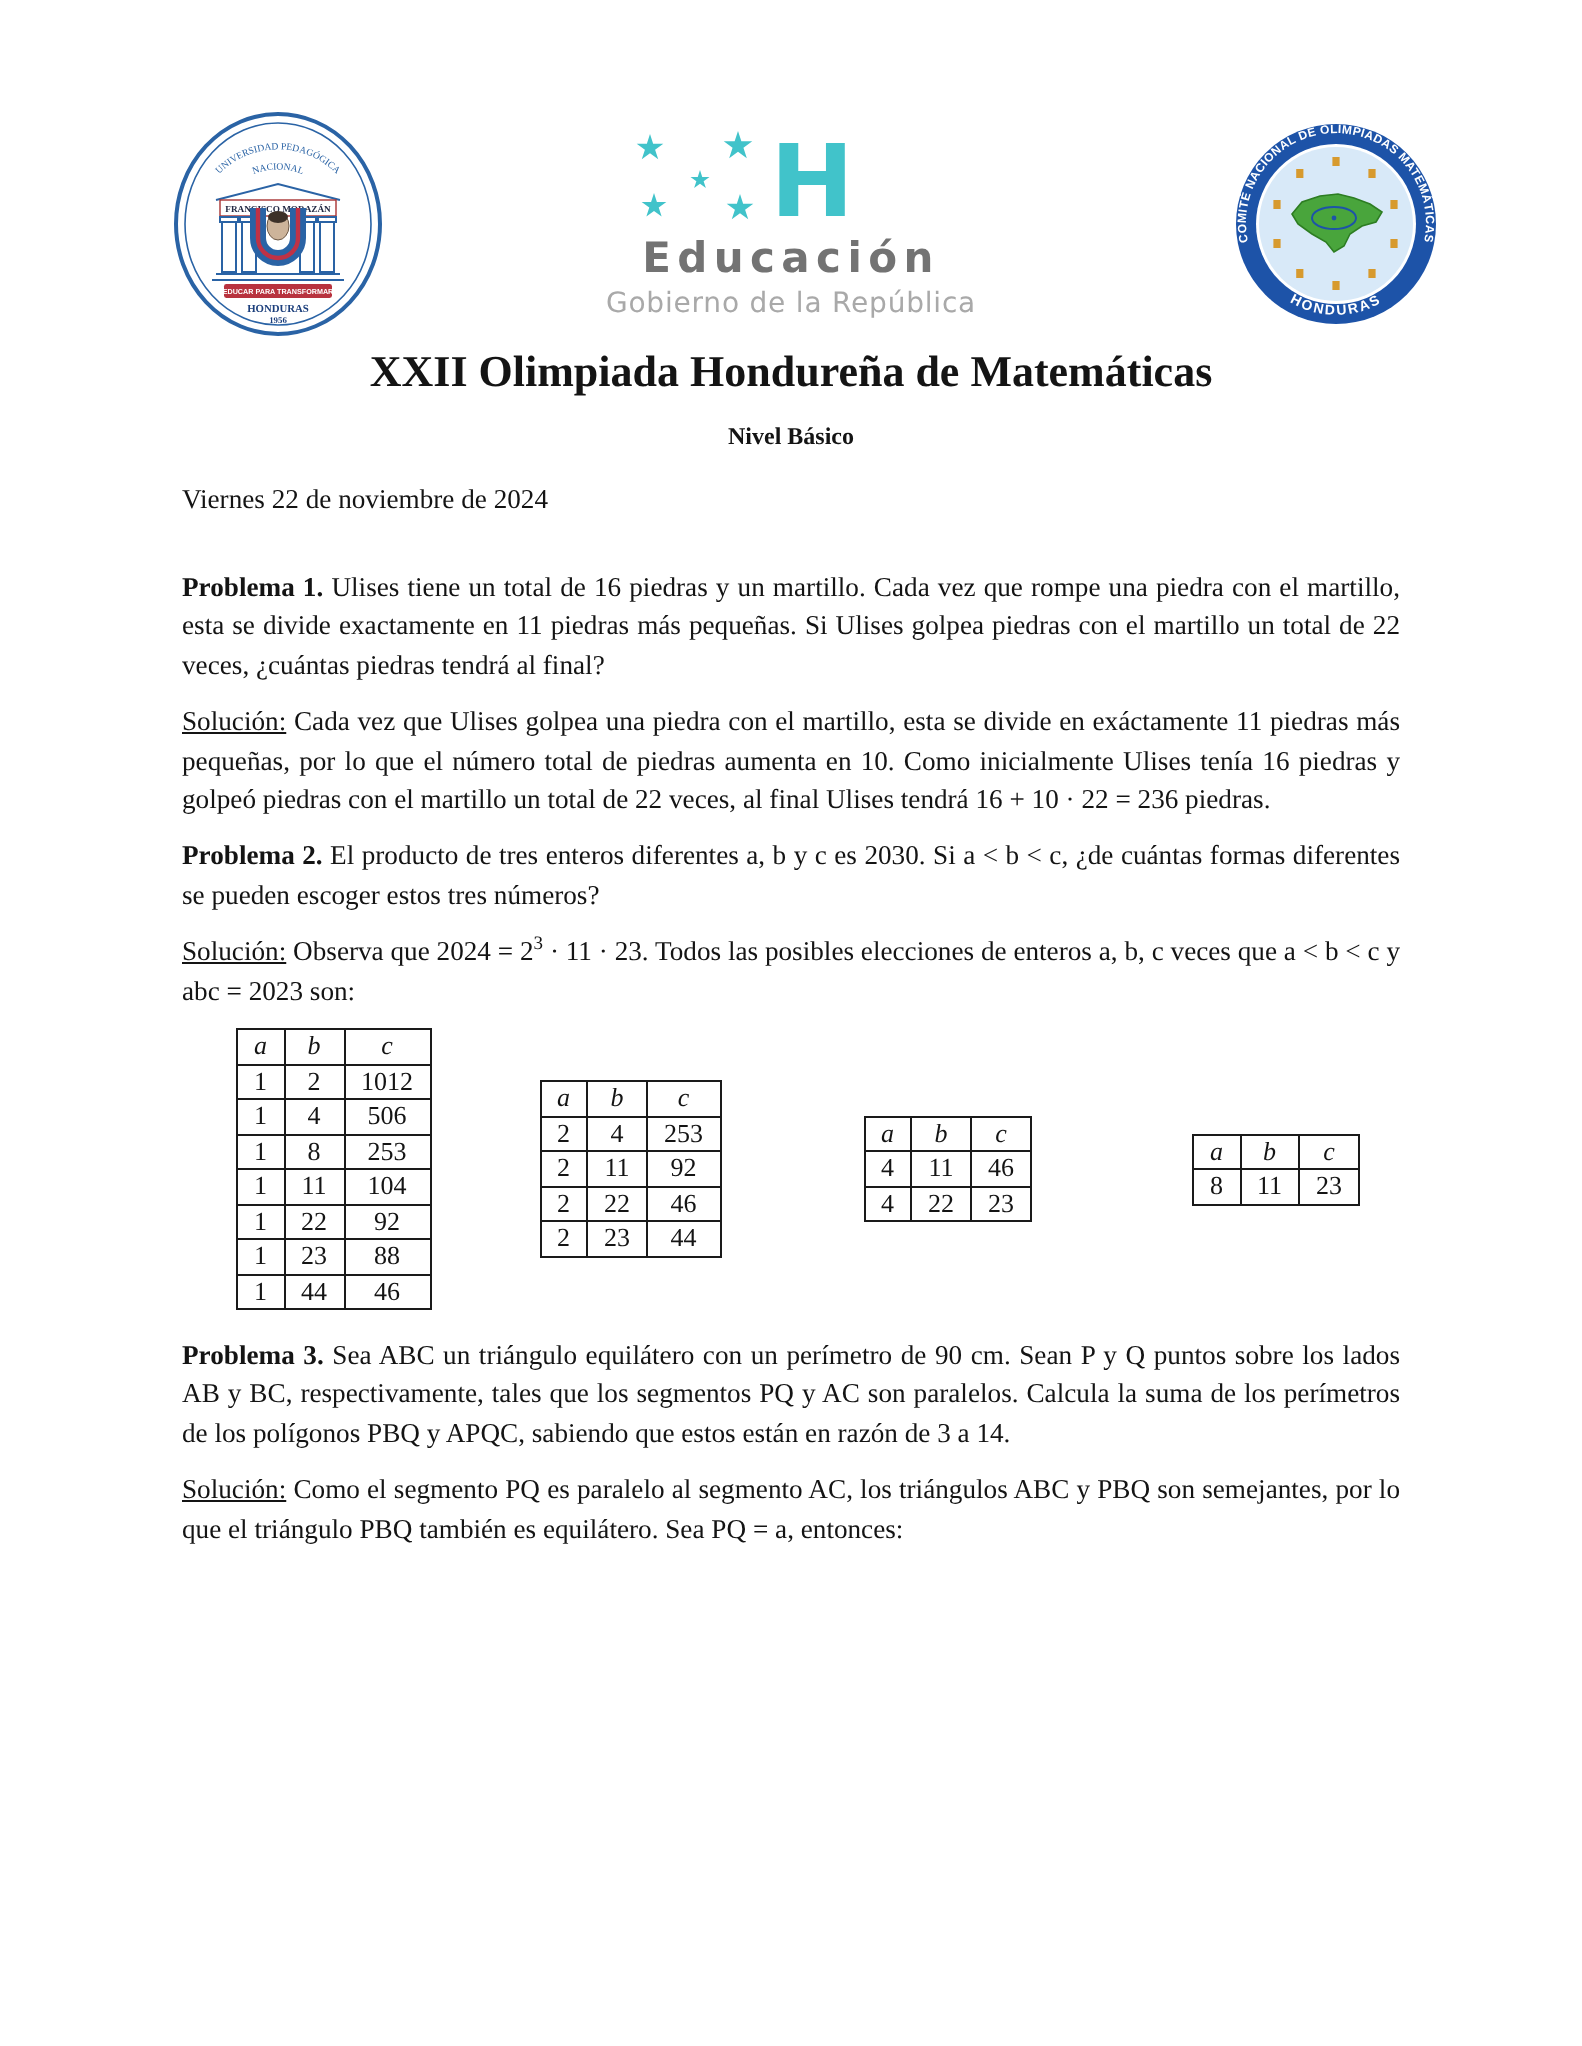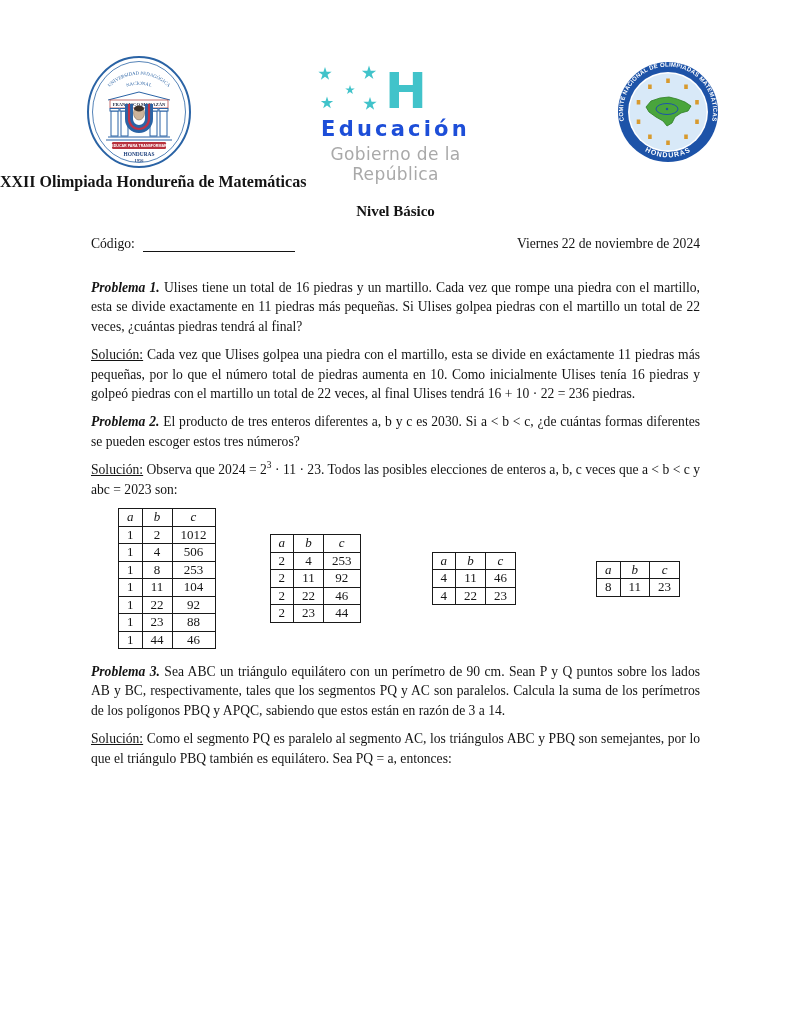--- a/index.html
+++ b/index.html
@@ -11,34 +11,34 @@
     font-family:"Liberation Serif","DejaVu Serif",serif;
     color:#141414;
     overflow:hidden;
   }
   
   .header{position:relative;height:168px;}
   .logo-left{position:absolute;left:86px;top:56px;width:106px;height:112px;}
   .logo-right{position:absolute;left:616px;top:60px;width:104px;height:104px;}
   .logo-center{position:absolute;left:50%;transform:translateX(-50%);top:65px;width:190px;text-align:center;}
   .stars-h{display:block;width:110px;height:46px;margin-left:16px;}
-  .edu-word{margin-top:6px;font-family:"DejaVu Sans",sans-serif;font-weight:bold;font-size:21px;letter-spacing:3.2px;color:#1d4ed8;}
-  .edu-tag{margin-top:3px;font-family:"DejaVu Sans",sans-serif;font-weight:normal;font-size:17px;letter-spacing:0.4px;color:#a9a9a9;}
-  
-  .title{ text-align:left;font-weight:bold;font-size:16px;margin:5px 0 12px;}
-  .subtitle{text-align:center;font-weight:bold;font-size:15px;margin:6px 0 0;}
+  .edu-word{margin-top:6px;font-family:"DejaVu Sans",sans-serif;font-weight:bold;font-size:21px;letter-spacing:3.2px;color:#737373;}
+  .edu-tag{margin-top:3px;font-family:"DejaVu Sans",sans-serif;font-weight:normal;font-size:14px;letter-spacing:0.4px;color:#a9a9a9;}
+  
+  .title{ text-align:center;font-weight:bold;font-size:22px;margin:5px 0 12px;}
+  .subtitle{text-align:center;font-weight:bold;font-size:12px;margin:6px 0 0;}
   .location{text-align:center;font-size:14px;margin:4px 0 0;}
   .code-row{display:flex;justify-content:space-between;align-items:flex-end;margin:16px 91px 0;font-size:13.6px;}
   .code-left{display:flex;align-items:flex-end;}
   .code-line{display:inline-block;width:152px;height:14px;border-bottom:1.6px solid #141414;margin-left:8px;}
   
   .body{margin:26px 91px 0;font-size:13.6px;line-height:19.4px;text-align:justify;}
   .body p{margin:0 0 9px;}
   p.statement{margin-top:5px;}
-  .seg-b{font-weight:bold;font-style:italic;}
+  .seg-b{font-weight:bold;}
   .seg-i{}
   .seg-u{text-decoration:underline;}
   sup{font-size:9.5px;line-height:0;}
   
   .tables-row{display:flex;align-items:center;margin:4px 0 13px 27px;}
   .tables-row table{border-collapse:collapse;font-size:13px;}
   .tables-row table:nth-of-type(2){margin-left:54px;}
   .tables-row table:nth-of-type(3){margin-left:71px;}
   .tables-row table:nth-of-type(4){margin-left:80px;}
   .tables-row th,.tables-row td{
@@ -143,24 +143,20 @@
       <polygon points="30,47 35,41 44,38 53,37 61,39 69,42 75,46 72,51 65,53 59,57 56,63 51,66 47,61 40,57 33,52" fill="#49a53c" stroke="#2d7d22" stroke-width="0.8"></polygon>
       <ellipse cx="51" cy="49" rx="11" ry="5.5" fill="none" stroke="#1d53a8" stroke-width="1"></ellipse>
       <circle cx="51" cy="49" r="1.2" fill="#1d53a8"></circle>
     </svg>
   </div>
 
   <div class="title">XXII Olimpiada Hondureña de Matemáticas</div>
   <div class="subtitle">Nivel Básico</div>
 
   <div class="code-row">
-    <div class="code-left">
-      <span>Código:</span>
-      <span class="code-line"></span>
-    </div>
     <div>Viernes 22 de noviembre de 2024</div>
   </div>
 
   <div class="body">
     <p class="statement"><span class="seg-b">Problema 1.</span><span> Ulises tiene un total de 16 piedras y un martillo. Cada vez que rompe una piedra con el martillo, esta se divide exactamente en 11 piedras más pequeñas. Si Ulises golpea piedras con el martillo un total de 22 veces, ¿cuántas piedras tendrá al final?</span></p>
     <p><span class="seg-i seg-u">Solución:</span><span> Cada vez que Ulises golpea una piedra con el martillo, esta se divide en exáctamente 11 piedras más pequeñas, por lo que el número total de piedras aumenta en 10. Como inicialmente Ulises tenía 16 piedras y golpeó piedras con el martillo un total de 22 veces, al final Ulises tendrá 16 + 10 · 22 = 236 piedras.</span></p>
 
     <p class="statement"><span class="seg-b">Problema 2.</span><span> El producto de tres enteros diferentes </span><span class="seg-i">a, b</span><span> y </span><span class="seg-i">c</span><span> es 2030. Si </span><span class="seg-i">a &lt; b &lt; c</span><span>, ¿de cuántas formas diferentes se pueden escoger estos tres números?</span></p>
     <p><span class="seg-i seg-u">Solución:</span><span> Observa que 2024 = 2</span><sup>3</sup><span> · 11 · 23. Todos las posibles elecciones de enteros </span><span class="seg-i">a, b, c</span><span> veces que </span><span class="seg-i">a &lt; b &lt; c</span><span> y </span><span class="seg-i">abc</span><span> = 2023 son:</span></p>
 

